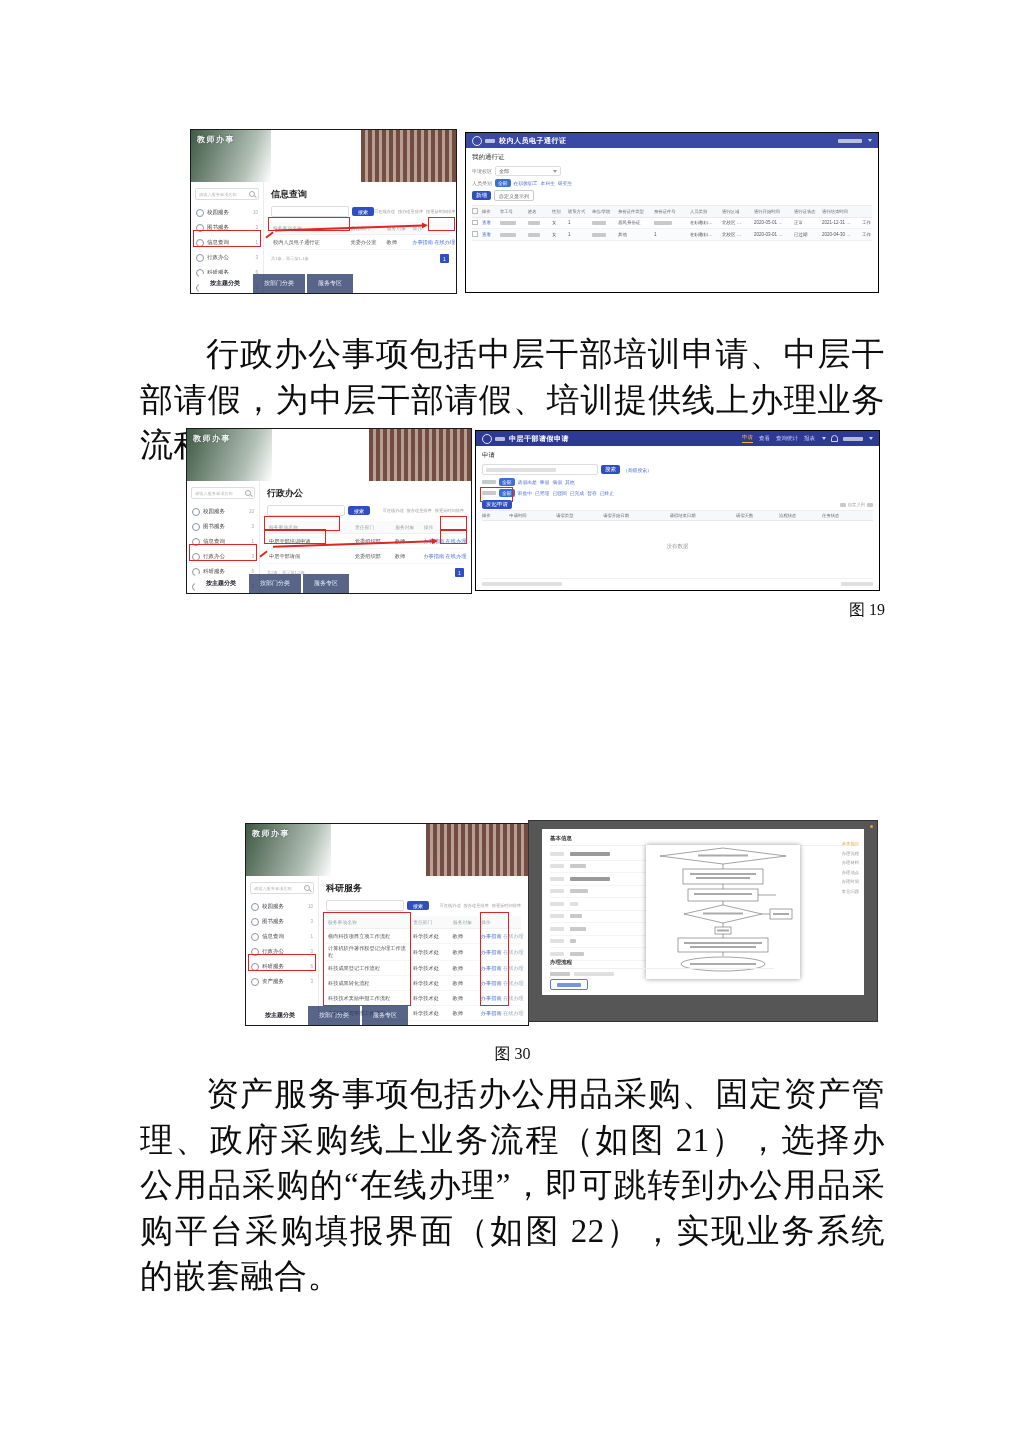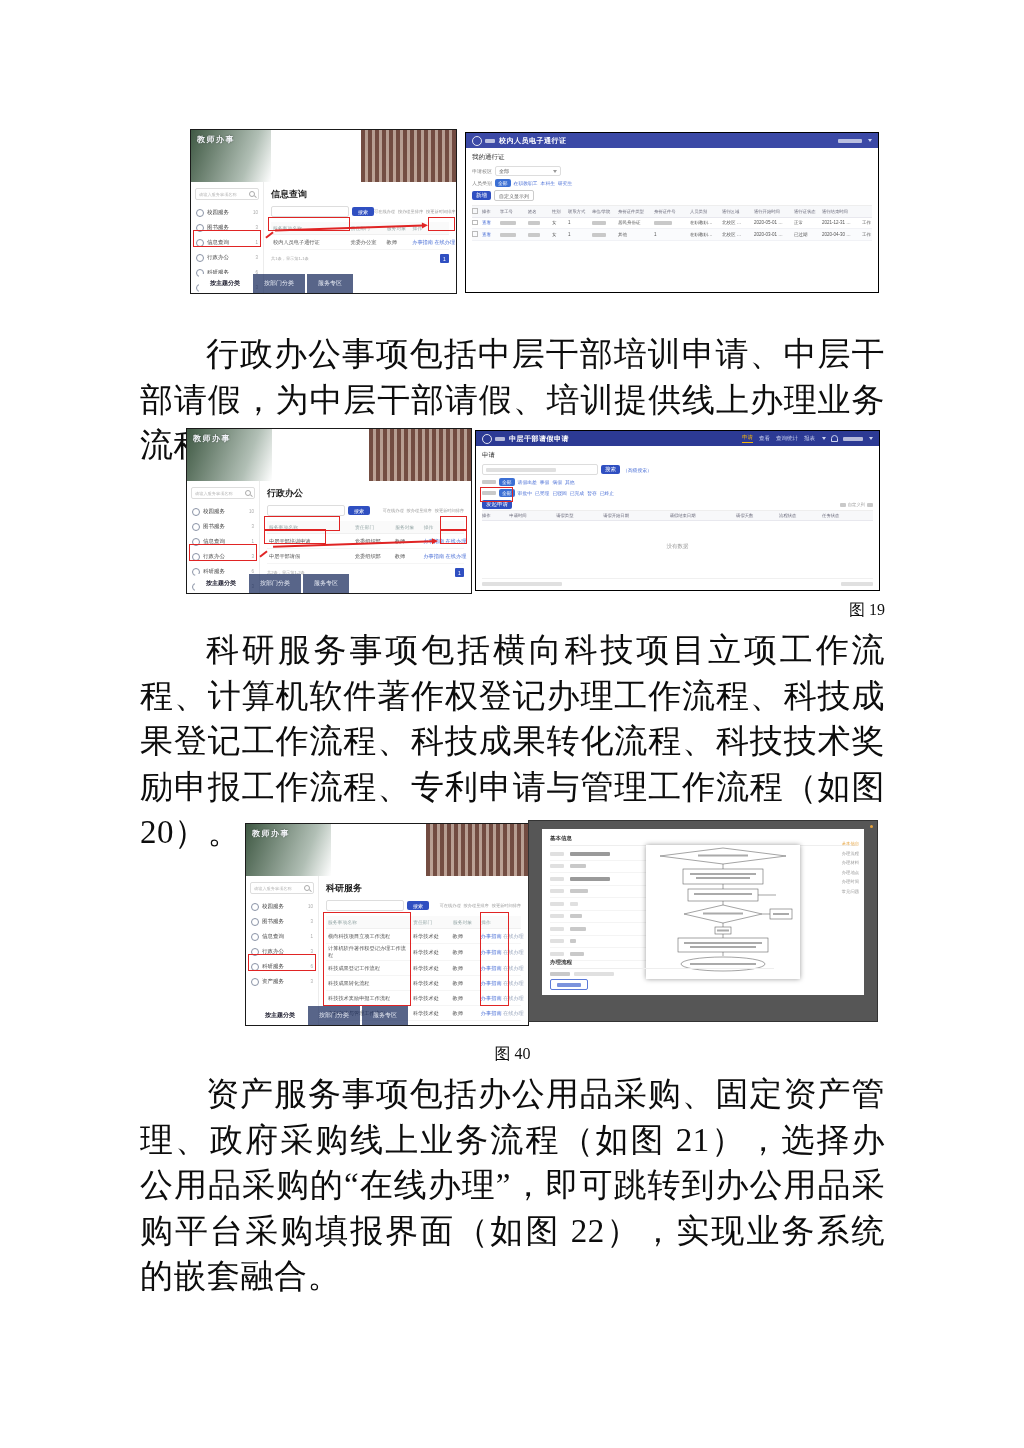--- a/index.html
+++ b/index.html
@@ -439,21 +439,20 @@
       <div class="empty">没有数据</div>
       <div class="app-foot">
         <span class="bar lt w80"></span>
         <span class="bar lt w32"></span>
       </div>
     </div>
     <div class="rbox" style="left:4px;top:56px;width:31px;height:13px;"></div>
   </div>
 
   <div class="caption" style="top:600px;text-align:right;">图 19</div>
-  <div class="para" style="top:628px;">科研服务事项包括横向科技项目立项工作流程、计算机软件著作权登记办理工作流程、科技成果登记工作流程、科技成果转化流程、科技技术奖励申报工作流程、专利申请与管理工作流程（如图 20）。</div>
 
   <div class="fig" style="left:245px;top:823px;width:282px;height:201px;border:1px solid #1a1a1a;">
     <div class="p-banner">
       <div class="p-tree"></div>
       <div class="p-bld"></div>
     </div>
     <div class="p-logo">教师办事</div>
     <div class="p-tabs">
       <div class="p-tab active">按主题分类</div>
       <div class="p-tab">按部门分类</div>
@@ -644,16 +643,16 @@
           <span class="bar w20"></span>
           <span class="bar lt w40"></span>
         </div>
         <div class="vbtn">
             <span class="bar w24" style="background:#7b93dd;"></span>
           </div>
       </div>
     </div>
   </div>
 
-  <div class="caption" style="top:1044px;">图 40</div>
+  <div class="caption" style="top:1044px;">图 30</div>
   <div class="para" style="top:1072px;">资产服务事项包括办公用品采购、固定资产管理、政府采购线上业务流程（如图 21），选择办公用品采购的“在线办理”，即可跳转到办公用品采购平台采购填报界面（如图 22），实现业务系统的嵌套融合。</div>
 
 </div>
 
 </body></html>

